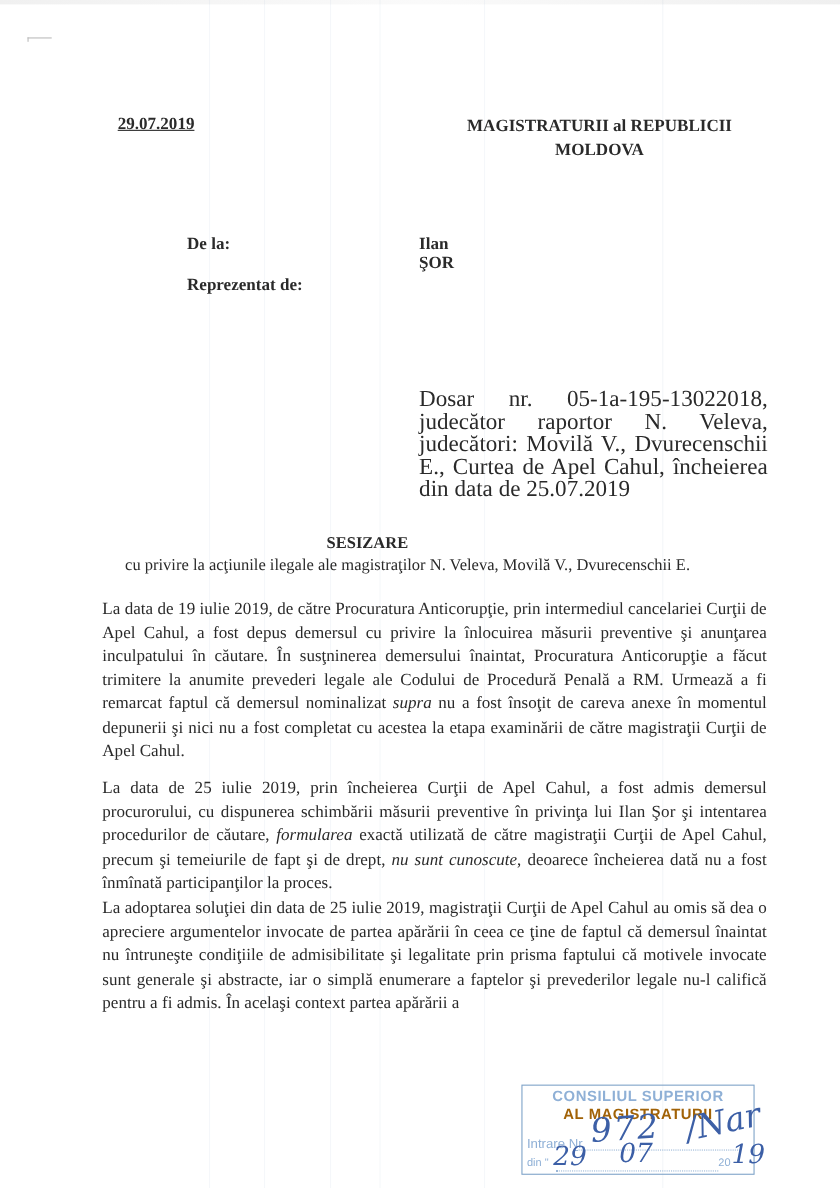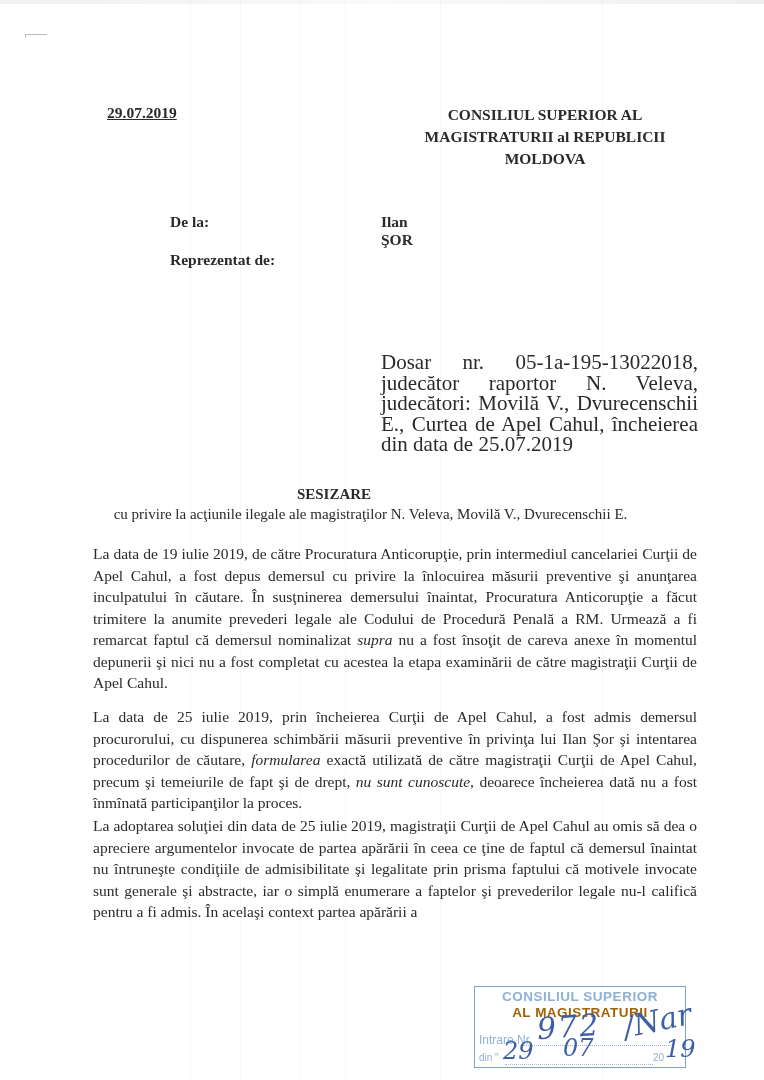--- a/index.html
+++ b/index.html
@@ -58,21 +58,20 @@
   <div class="scan-line" style="left:190px"></div>
   <div class="scan-line" style="left:240px"></div>
   <div class="scan-line" style="left:300px"></div>
   <div class="scan-line" style="left:345px"></div>
   <div class="scan-line" style="left:440px"></div>
   <div class="scan-line" style="left:602px"></div>
   <div class="corner-mark"></div>
 
   <div class="date">29.07.2019</div>
   <div class="addressee">
-    <div>CONSILIUL SUPERIOR AL</div>
     <div>MAGISTRATURII al REPUBLICII</div>
     <div>MOLDOVA</div>
   </div>
 
   <div class="label-row">
     <span class="lbl from-lbl">De la:</span>
     <span class="from-val">Ilan ŞOR</span>
     <span class="lbl rep-lbl">Reprezentat de:</span>
   </div>
   <div class="dosar">Dosar nr. 05-1a-195-13022018, judecător raportor N.  Veleva, judecători: Movilă V., Dvurecenschii E., Curtea de Apel Cahul, încheierea din data de 25.07.2019</div>

